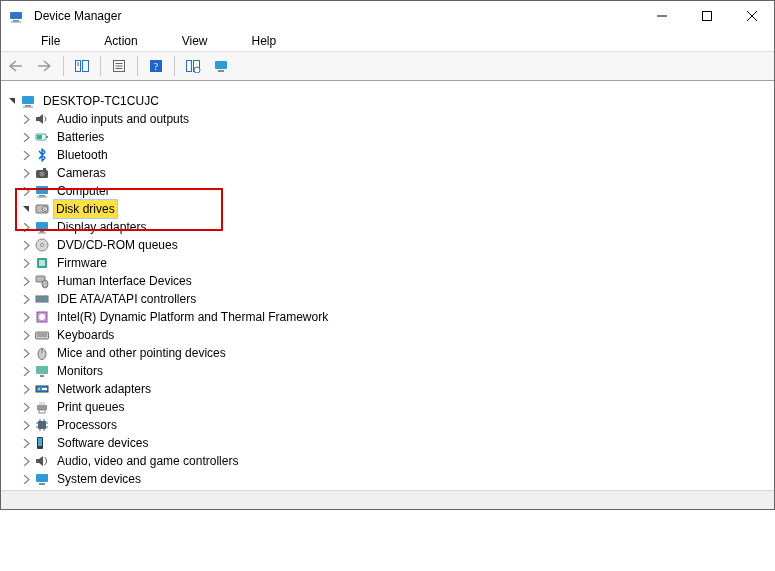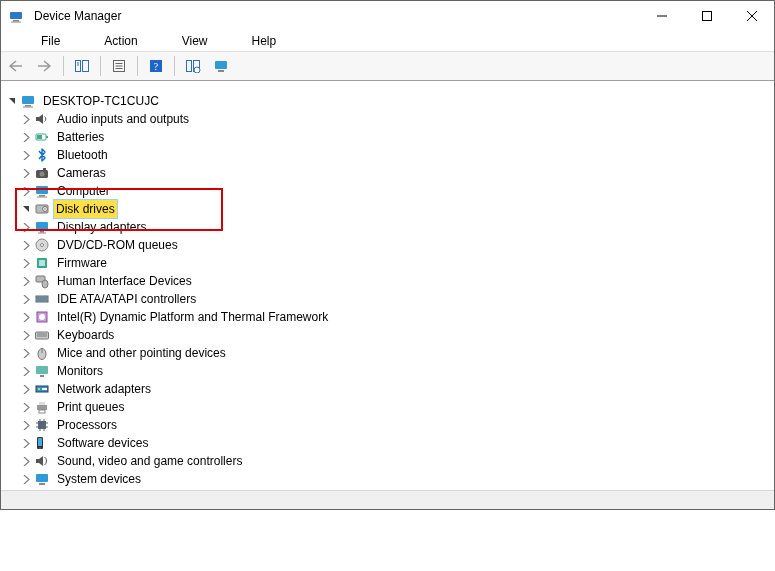--- a/index.html
+++ b/index.html
@@ -419,21 +419,21 @@
             <span class="chevron">
               <svg viewBox="0 0 9 9">
                 <path d="M2 0 L7 4.5 L2 9" stroke="#808080" fill="none" stroke-width="1.2"></path>
               </svg>
             </span>
             <span class="icon">
               <svg width="16" height="16" viewBox="0 0 16 16">
                 <use href="#i-sound"></use>
               </svg>
             </span>
-            <span class="label">Sound, video and game controllers</span>
+            <span class="label">Audio, video and game controllers</span>
           </div>
           <div class="node">
             <span class="spacer"></span>
             <span class="chevron">
               <svg viewBox="0 0 9 9">
                 <path d="M2 0 L7 4.5 L2 9" stroke="#808080" fill="none" stroke-width="1.2"></path>
               </svg>
             </span>
             <span class="icon">
               <svg width="16" height="16" viewBox="0 0 16 16">

